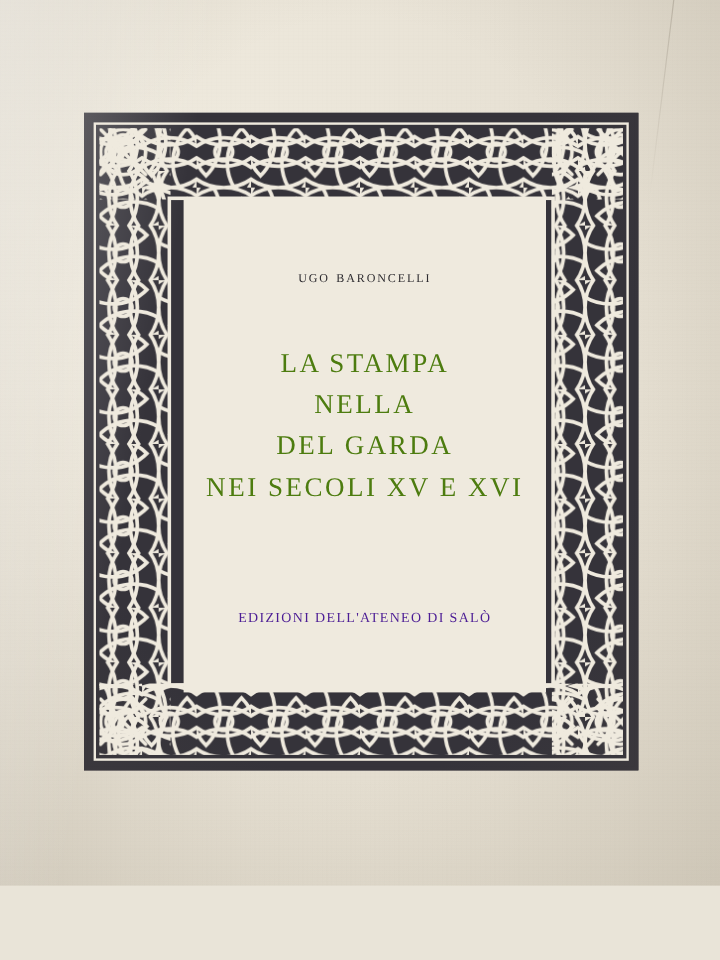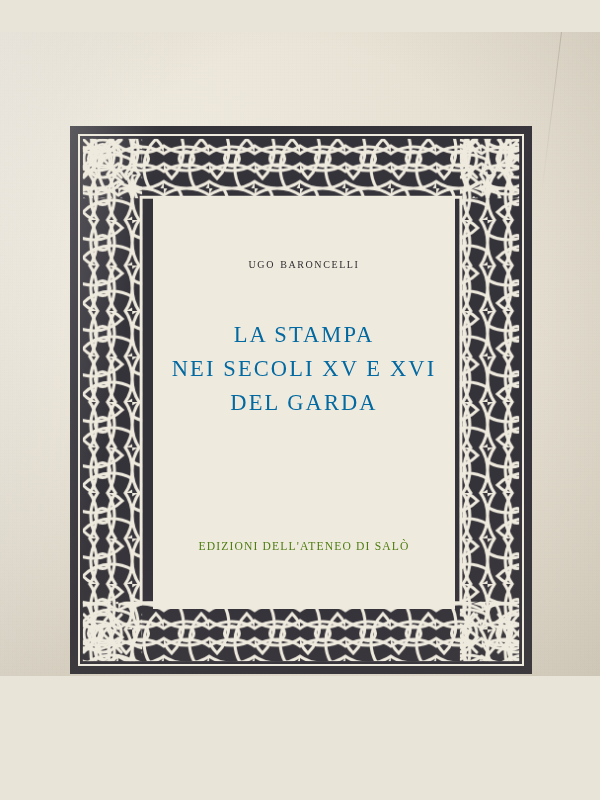--- a/index.html
+++ b/index.html
@@ -11,25 +11,24 @@
     height: 800px;
     overflow: hidden;
     background: #e9e4d8;
     font-family: "Liberation Serif", serif;
   }
 
   
   #book-cover {
     position: relative;
     width: 600px;
-    height: 644px;
+    height: 738px;
     background:
       radial-gradient(ellipse at 30% 20%, #efeade 0%, #e7e1d4 45%, #ded7c8 100%);
     box-sizing: border-box;
-    margin-top: 32px;
   }
   
   #paper-grain {
     position: absolute;
     inset: 0;
     pointer-events: none;
     opacity: .35;
     background-image:
       repeating-linear-gradient(0deg, rgba(0,0,0,.012) 0px, rgba(0,0,0,.012) 1px, rgba(255,255,255,0) 1px, rgba(255,255,255,0) 3px),
       repeating-linear-gradient(90deg, rgba(0,0,0,.012) 0px, rgba(0,0,0,.012) 1px, rgba(255,255,255,0) 1px, rgba(255,255,255,0) 4px);
@@ -108,39 +107,39 @@
     color: #2e2c30;
     font-variant: small-caps;
     text-transform: lowercase;
     white-space: nowrap;
   }
   #author-name::first-letter { font-size: 14.5px; }
 
   #title-block {
     margin-top: 46px;
     text-align: center;
-    color: #0369a1;
+    color: #4d7c0f;
     line-height: 1.52;
     white-space: nowrap;
   }
   .title-line {
     display: block;
     font-size: 22.5px;
     letter-spacing: 2.1px;
     font-weight: 400;
     text-transform: uppercase;
   }
 
   #imprint-block {
     position: absolute;
     left: 0;
     right: 0;
     bottom: 52px;
     text-align: center;
-    color: #4d7c0f;
+    color: #4c1d95;
     line-height: 1.62;
   }
   .imprint-line {
     display: block;
     font-size: 11.6px;
     letter-spacing: 1.15px;
     text-transform: uppercase;
     white-space: nowrap;
   }
 </style>
@@ -205,22 +204,23 @@
 
       <rect x="69" y="69" width="324" height="410" fill="none" stroke="#efeade" stroke-width="3"></rect>
     </svg>
 
     <div id="title-panel">
 
       <div id="author-name">UGO BARONCELLI</div>
 
       <div id="title-block">
         <span class="title-line">LA STAMPA</span>
+        <span class="title-line">NELLA</span>
+        <span class="title-line">DEL GARDA</span>
         <span class="title-line">NEI SECOLI XV E XVI</span>
-        <span class="title-line">DEL GARDA</span>
       </div>
 
       <div id="imprint-block">
         <span class="imprint-line">EDIZIONI DELL'ATENEO DI SALÒ</span>
       </div>
 
     </div>
   </div>
 
   <div id="page-shading"></div>

